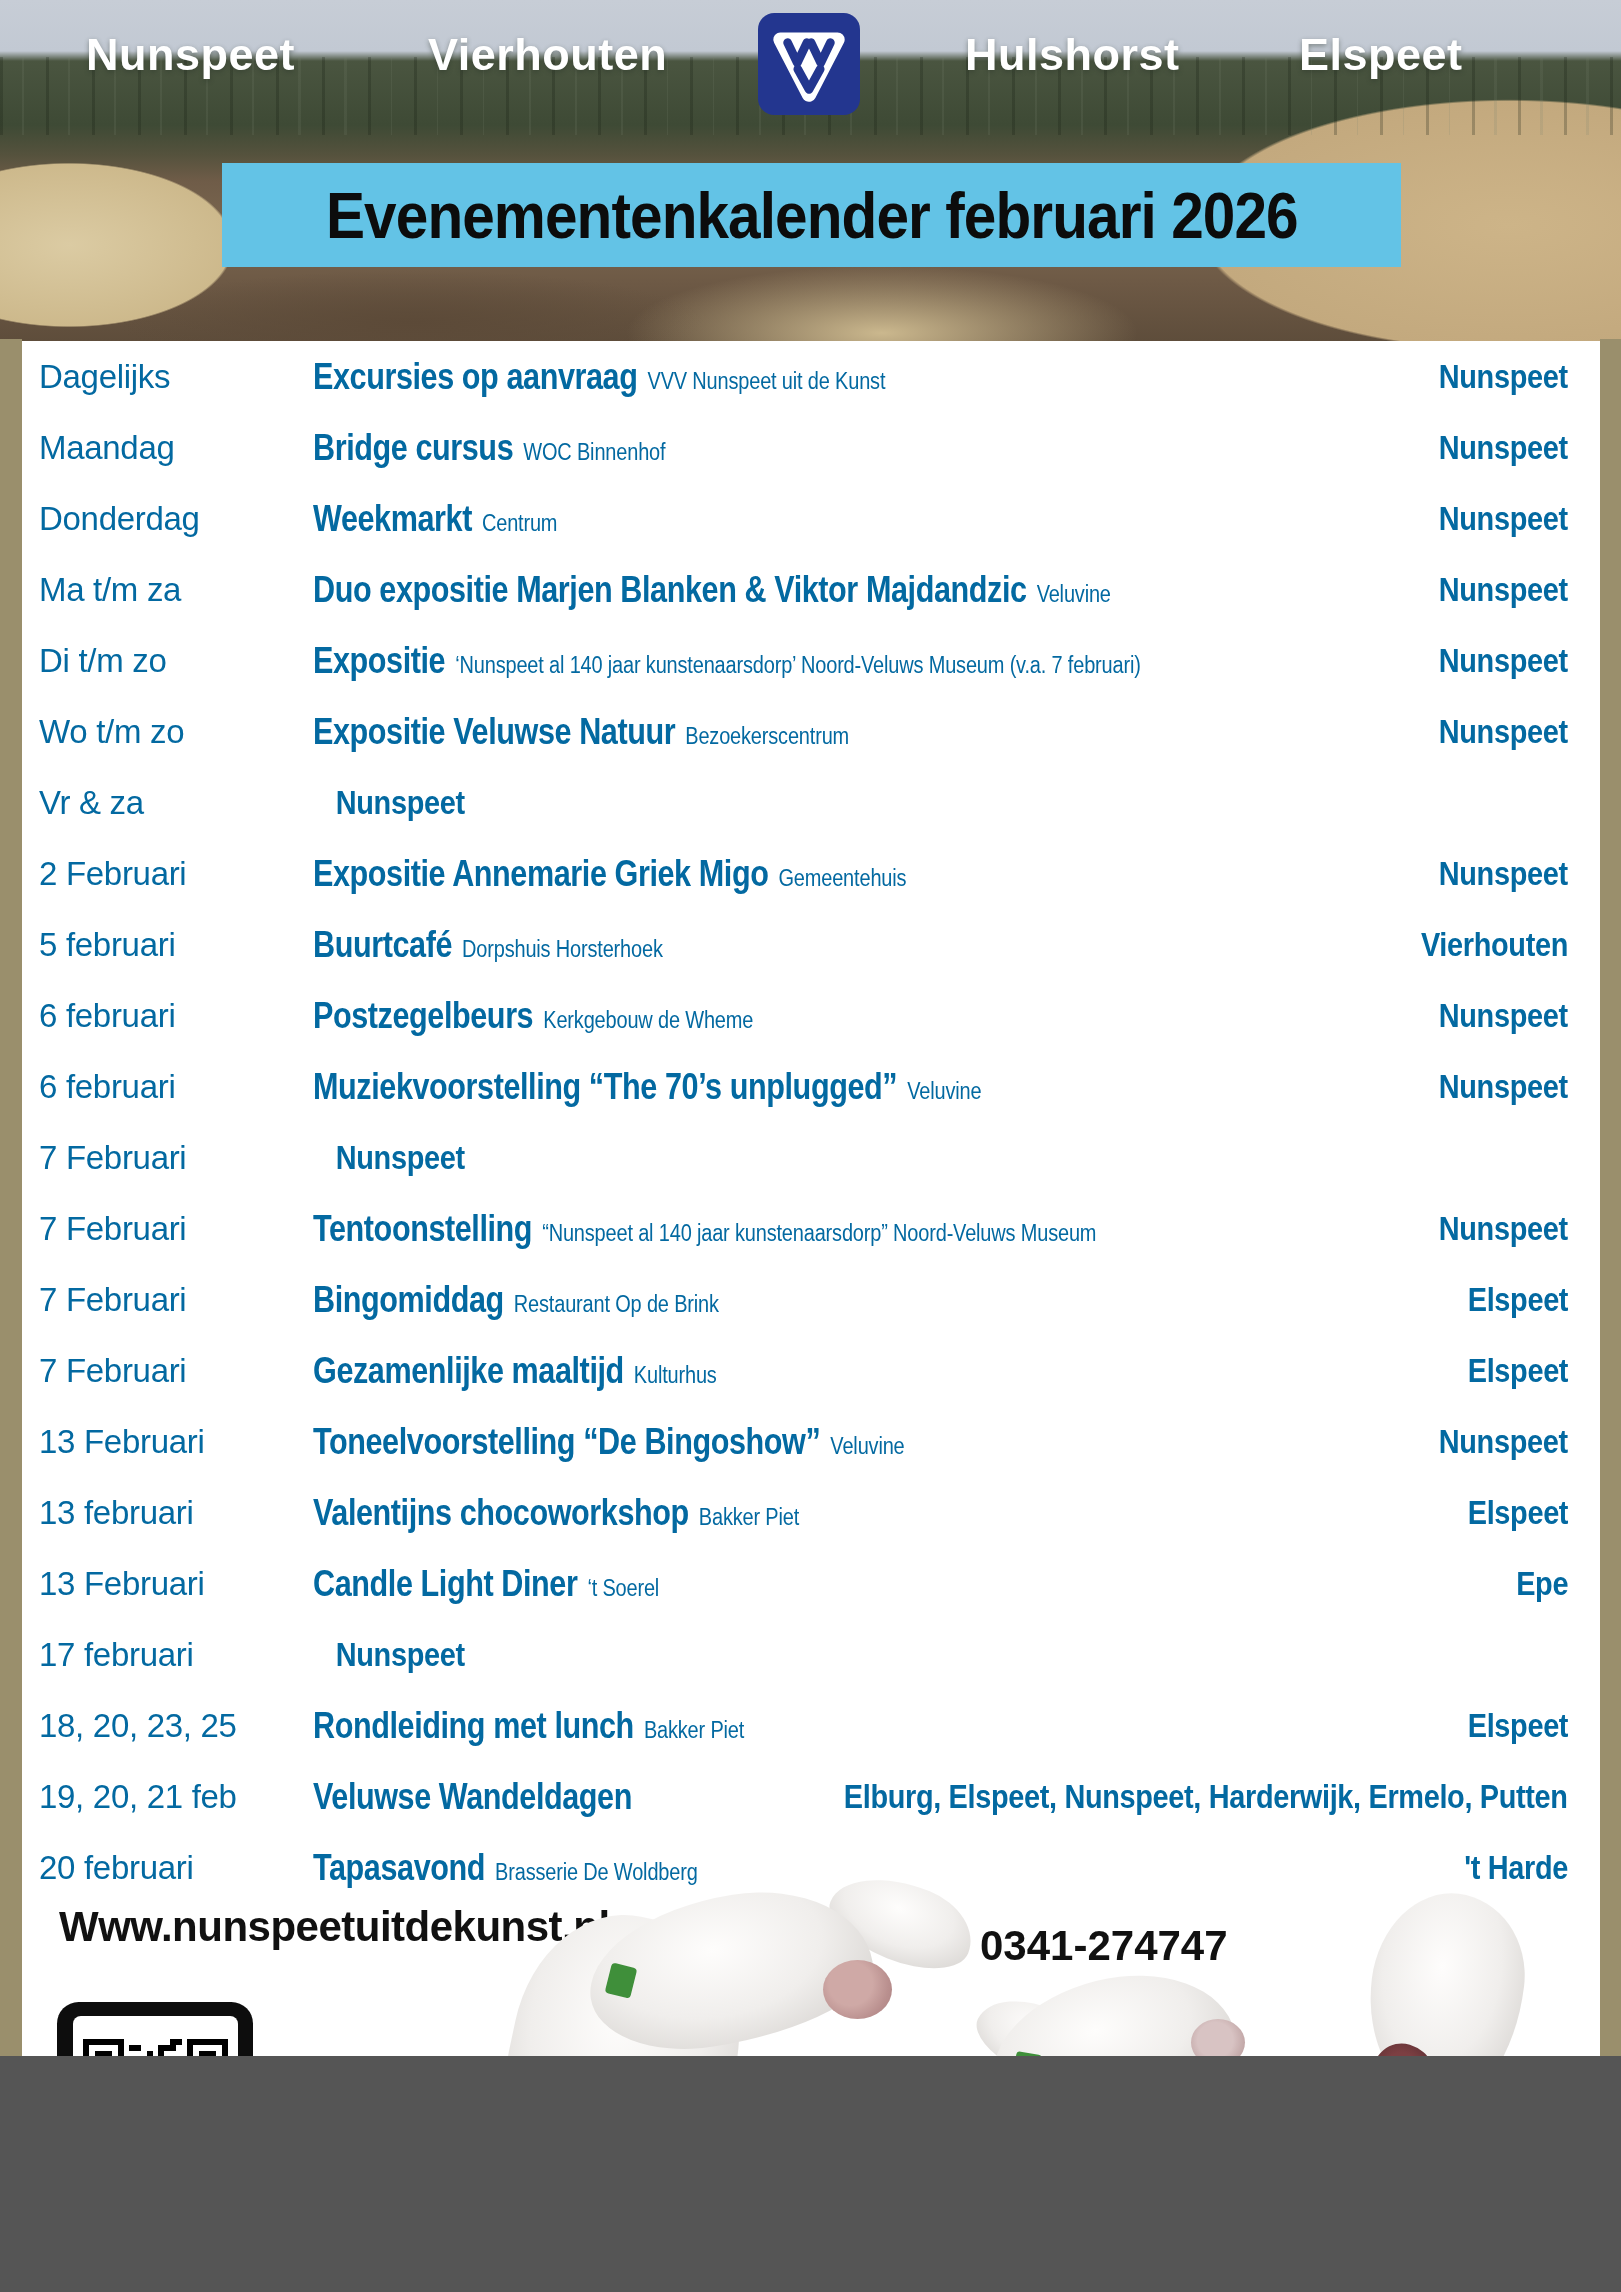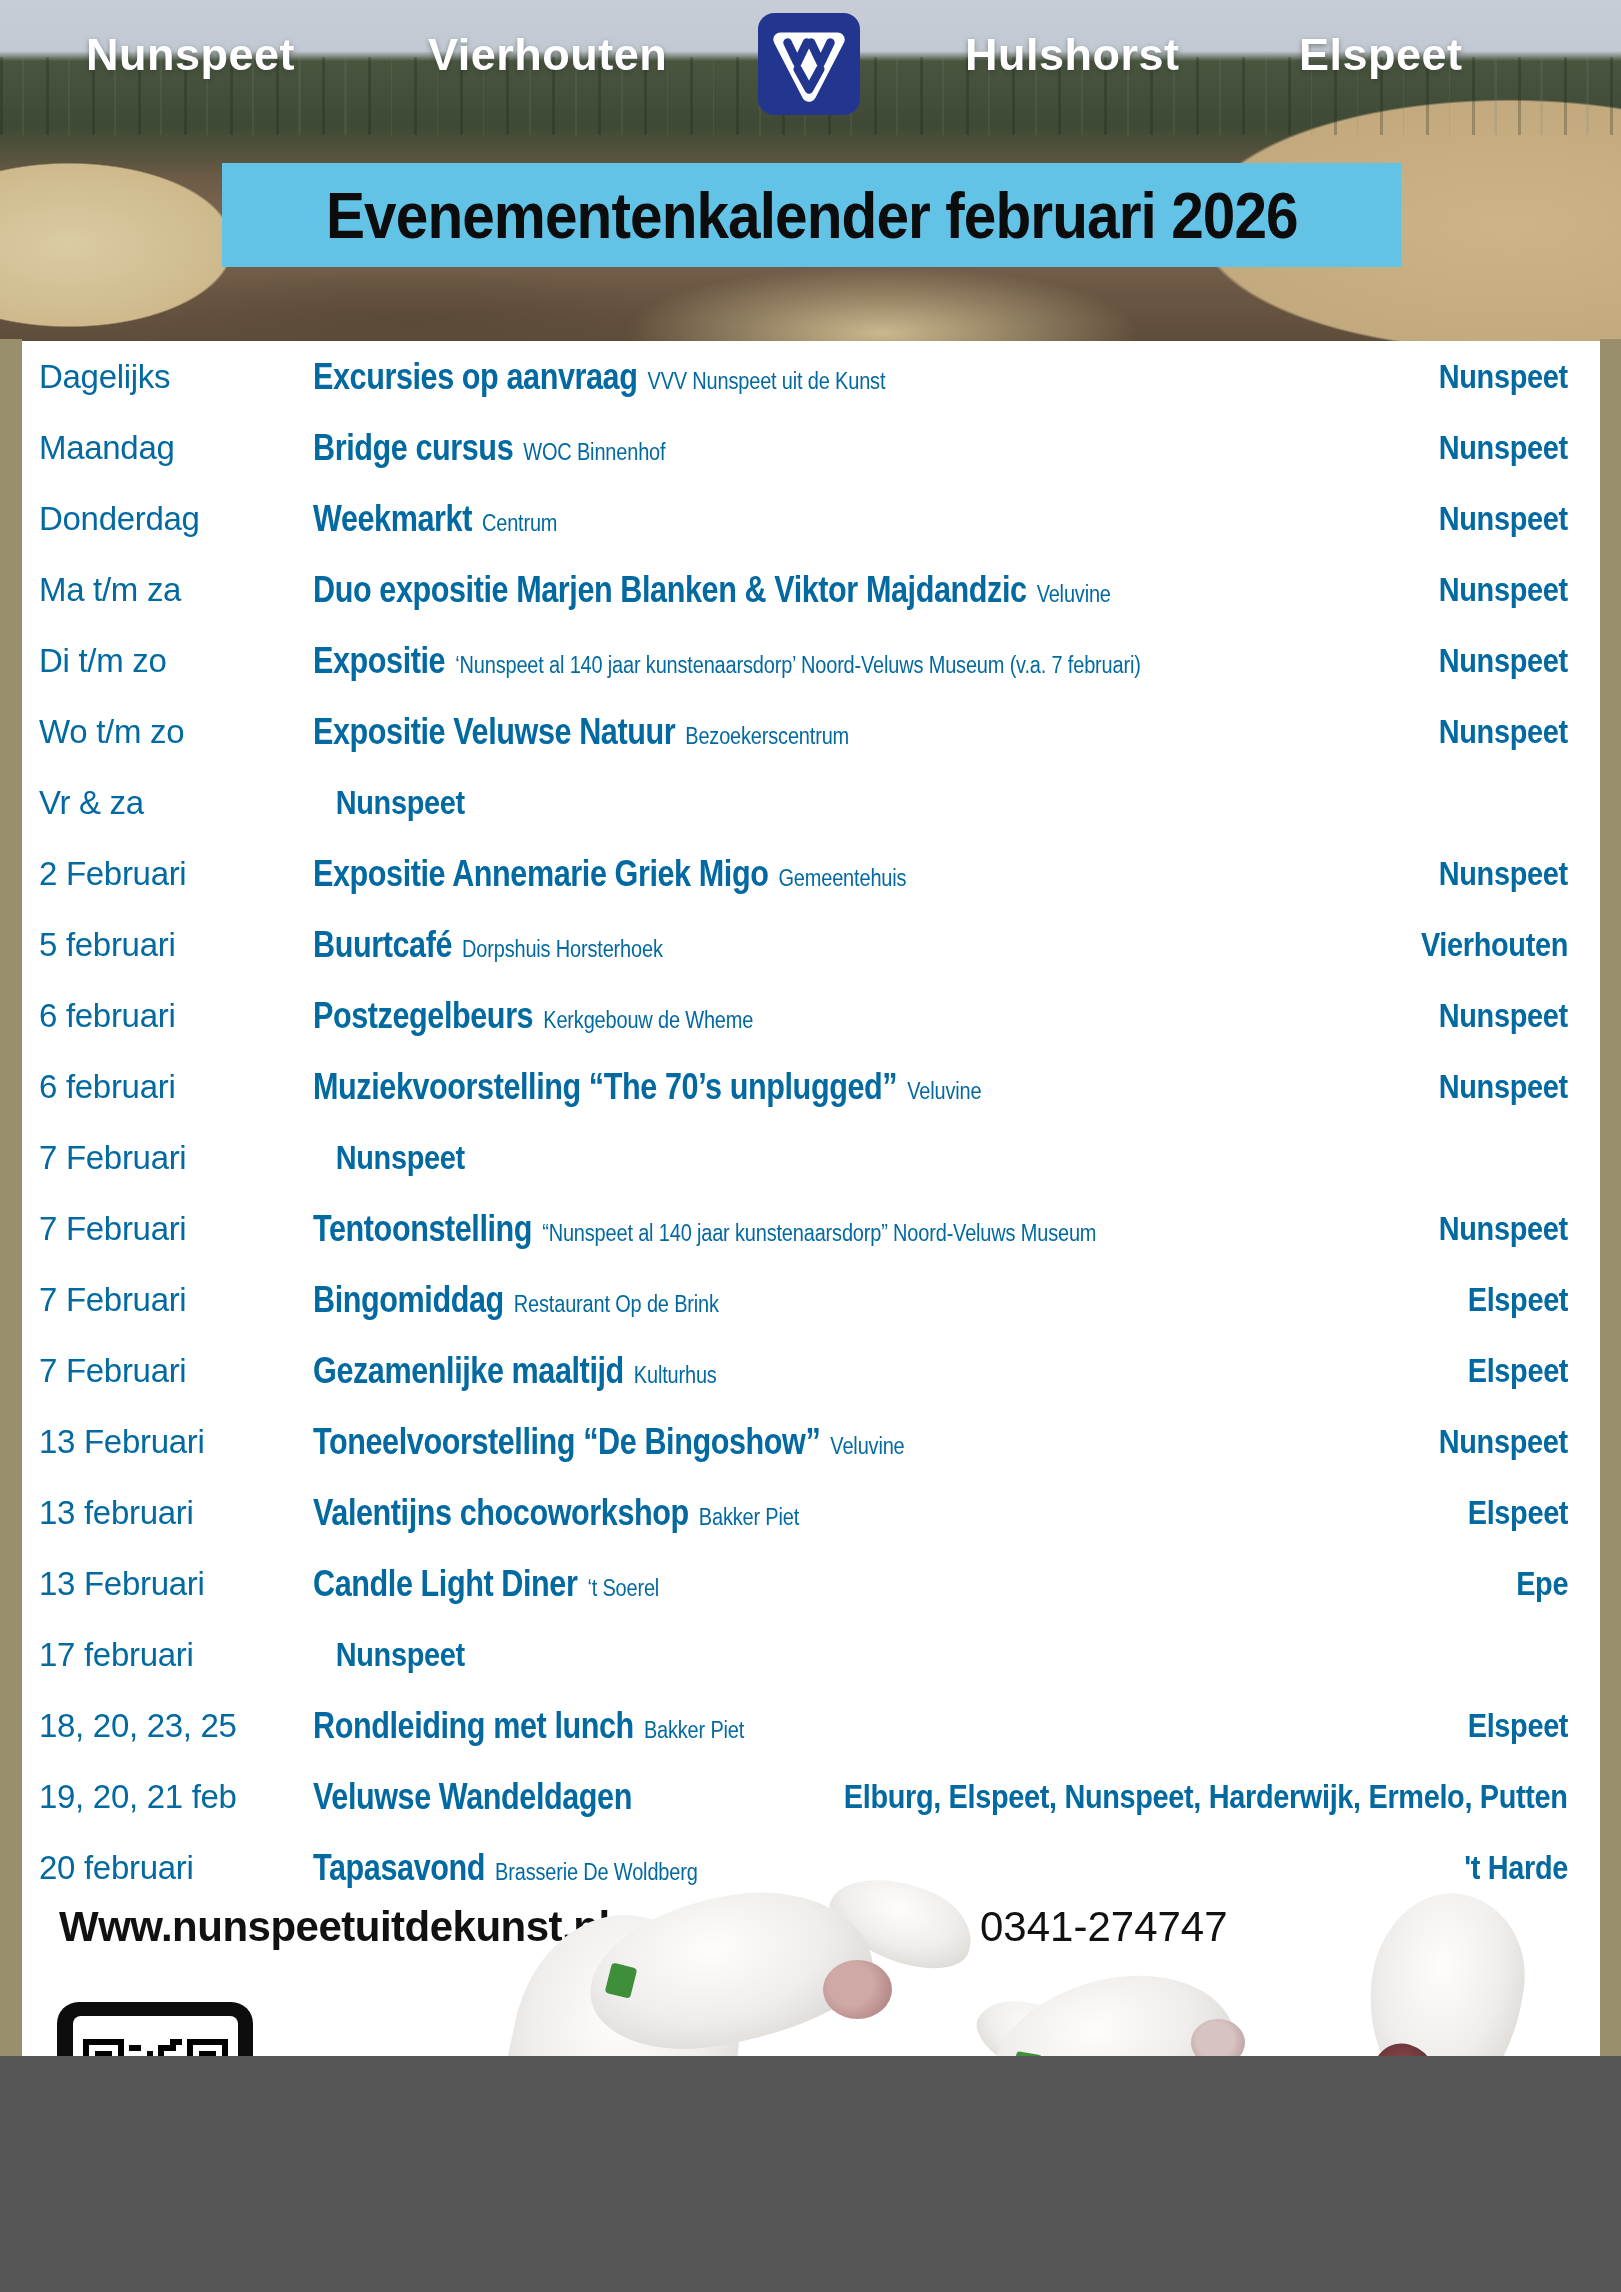--- a/index.html
+++ b/index.html
@@ -42,21 +42,21 @@
   .sx{display:inline-flex;align-items:baseline;gap:11.8px;transform:scaleX(.85);transform-origin:left center;}
   .t{font-size:36px;font-weight:700;letter-spacing:-0.5px;}
   .v{font-size:23.5px;font-weight:400;letter-spacing:-0.2px;}
   .c-loc{flex:0 0 auto;text-align:right;white-space:nowrap;}
   .sxr{display:inline-block;transform:scaleX(.85);transform-origin:right center;
        font-size:34px;font-weight:700;letter-spacing:-0.4px;}
 
   
   .contact{position:absolute;left:0;top:1903px;width:1568px;height:55px;}
   .site{position:absolute;left:59px;font-size:42px;font-weight:800;color:#111;letter-spacing:-0.5px;}
-  .phone{position:absolute;left:980px;font-size:42px;font-weight:400;color:#111;}
+  .phone{position:absolute;left:980px;font-size:42px;font-weight:700;color:#111;margin-top:19px;}
 
   
   .scene{position:absolute;left:0;top:1950px;width:1621px;height:342px;}
   .band{position:absolute;left:0;top:113px;width:1621px;height:61px;background:var(--khaki,#9a8f6c);}
   .wool{background:radial-gradient(ellipse at 45% 35%, #fefdfc 0%, #f0eeec 50%, #dbd8d5 82%, #c9c6c3 100%);}
   .blob{position:absolute;border-radius:50%;}
   .wool-left{left:-59px;top:137px;width:255px;height:225px;}
   .l1-body{left:54px;top:137px;width:833px;height:201px;border-radius:48% 52% 45% 55%/60% 55% 45% 40%;}
   .l1-neck{left:510px;top:-34px;width:225px;height:284px;transform:rotate(12deg);border-radius:45%;}
   .l1-head{left:588px;top:-54px;width:284px;height:147px;transform:rotate(-9deg);

